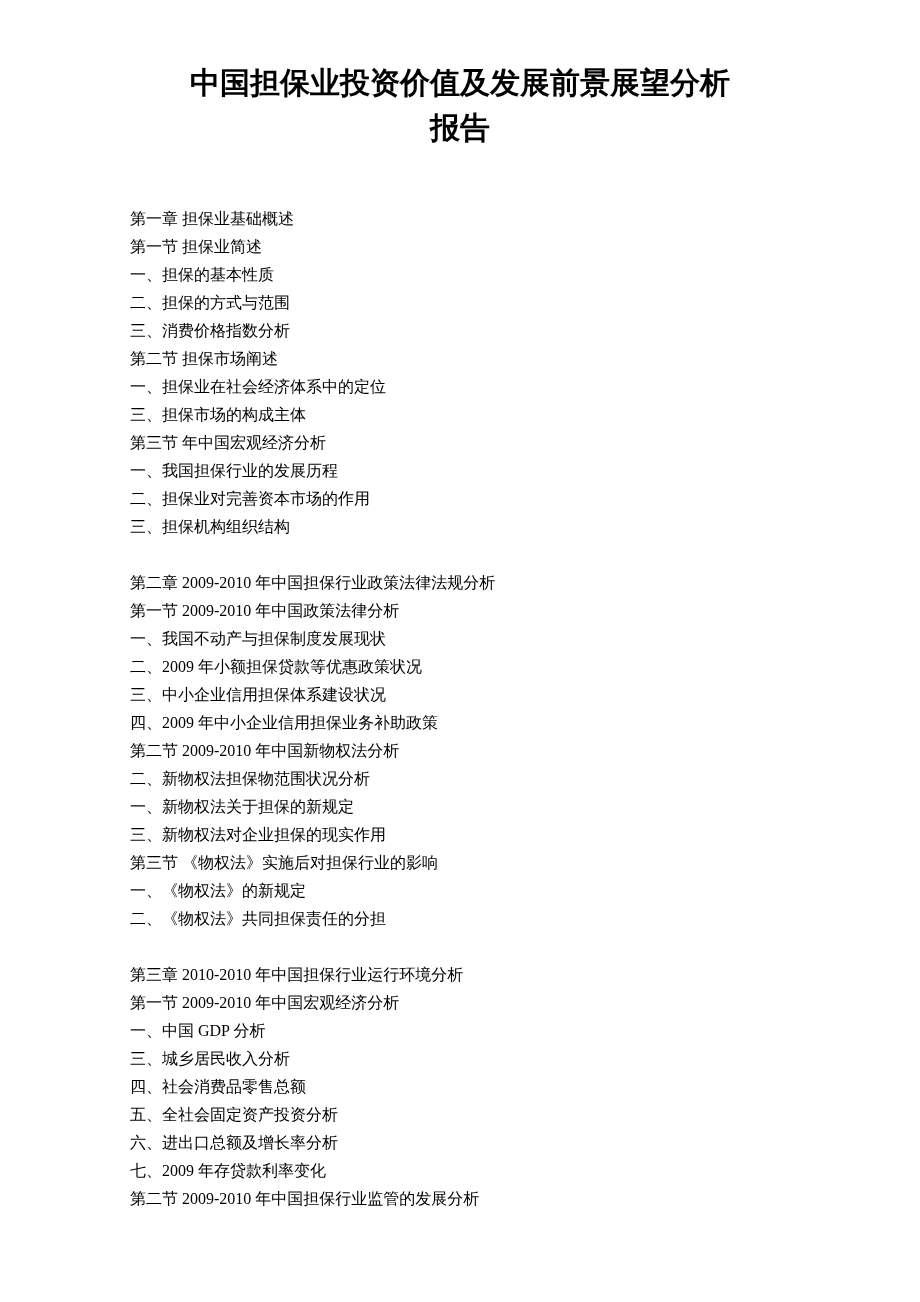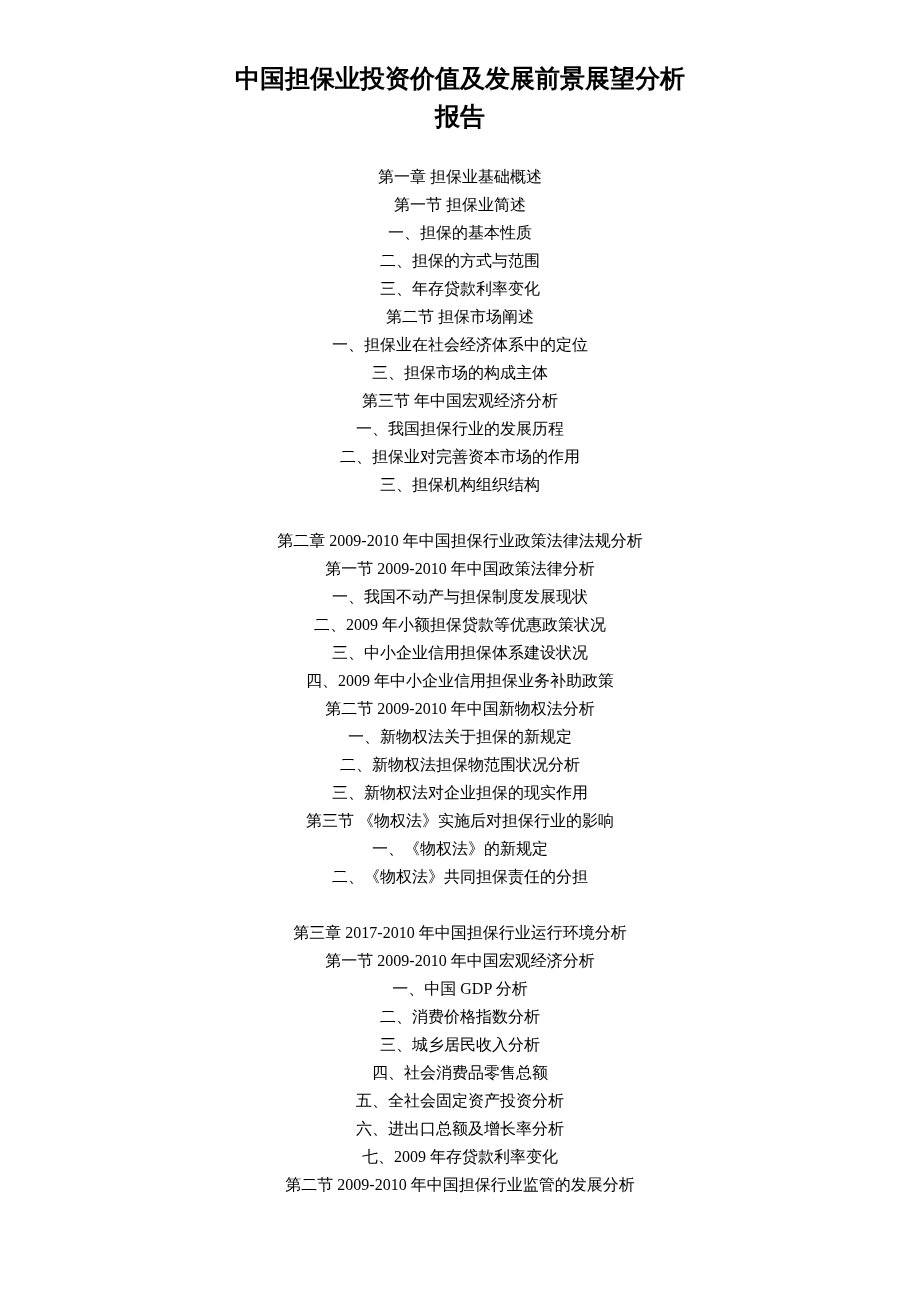--- a/index.html
+++ b/index.html
@@ -8,74 +8,72 @@
       font-family: "SimSun", "宋体", serif;
       font-size: 16px;
       line-height: 1.75;
       color: #000;
       background: #fff;
       width: 920px;
       box-sizing: border-box;
     }
     .title {
       text-align: center;
-      font-size: 25px;
+      font-size: 30px;
       font-weight: bold;
       line-height: 1.5;
-      margin-bottom: 28px;
+      margin-bottom: 55px;
       font-family: "SimHei", "黑体", sans-serif;
     }
     .content-line {
       margin: 0;
       white-space: nowrap;
-      text-align: center;
     }
     .gap {
       height: 28px;
     }
   </style>
 </head>
 <body>
 
 <div class="title">
   <div>中国担保业投资价值及发展前景展望分析</div>
   <div>报告</div>
 </div>
 
 <div id="toc-container">
     <p class="content-line">第一章  担保业基础概述</p>
     <p class="content-line">第一节  担保业简述</p>
     <p class="content-line">一、担保的基本性质</p>
     <p class="content-line">二、担保的方式与范围</p>
-    <p class="content-line">三、年存贷款利率变化</p>
+    <p class="content-line">三、消费价格指数分析</p>
     <p class="content-line">第二节  担保市场阐述</p>
     <p class="content-line">一、担保业在社会经济体系中的定位</p>
     <p class="content-line">三、担保市场的构成主体</p>
     <p class="content-line">第三节  年中国宏观经济分析</p>
     <p class="content-line">一、我国担保行业的发展历程</p>
     <p class="content-line">二、担保业对完善资本市场的作用</p>
     <p class="content-line">三、担保机构组织结构</p>
     <div class="gap"></div>
     <p class="content-line">第二章  2009-2010 年中国担保行业政策法律法规分析</p>
     <p class="content-line">第一节  2009-2010 年中国政策法律分析</p>
     <p class="content-line">一、我国不动产与担保制度发展现状</p>
     <p class="content-line">二、2009 年小额担保贷款等优惠政策状况</p>
     <p class="content-line">三、中小企业信用担保体系建设状况</p>
     <p class="content-line">四、2009 年中小企业信用担保业务补助政策</p>
     <p class="content-line">第二节  2009-2010 年中国新物权法分析</p>
+    <p class="content-line">二、新物权法担保物范围状况分析</p>
     <p class="content-line">一、新物权法关于担保的新规定</p>
-    <p class="content-line">二、新物权法担保物范围状况分析</p>
     <p class="content-line">三、新物权法对企业担保的现实作用</p>
     <p class="content-line">第三节  《物权法》实施后对担保行业的影响</p>
     <p class="content-line">一、《物权法》的新规定</p>
     <p class="content-line">二、《物权法》共同担保责任的分担</p>
     <div class="gap"></div>
-    <p class="content-line">第三章  2017-2010 年中国担保行业运行环境分析</p>
+    <p class="content-line">第三章  2010-2010 年中国担保行业运行环境分析</p>
     <p class="content-line">第一节    2009-2010 年中国宏观经济分析</p>
     <p class="content-line">一、中国 GDP 分析</p>
-    <p class="content-line">二、消费价格指数分析</p>
     <p class="content-line">三、城乡居民收入分析</p>
     <p class="content-line">四、社会消费品零售总额</p>
     <p class="content-line">五、全社会固定资产投资分析</p>
     <p class="content-line">六、进出口总额及增长率分析</p>
     <p class="content-line">七、2009 年存贷款利率变化</p>
     <p class="content-line">第二节    2009-2010 年中国担保行业监管的发展分析</p>
   </div>
 
 </body></html>

